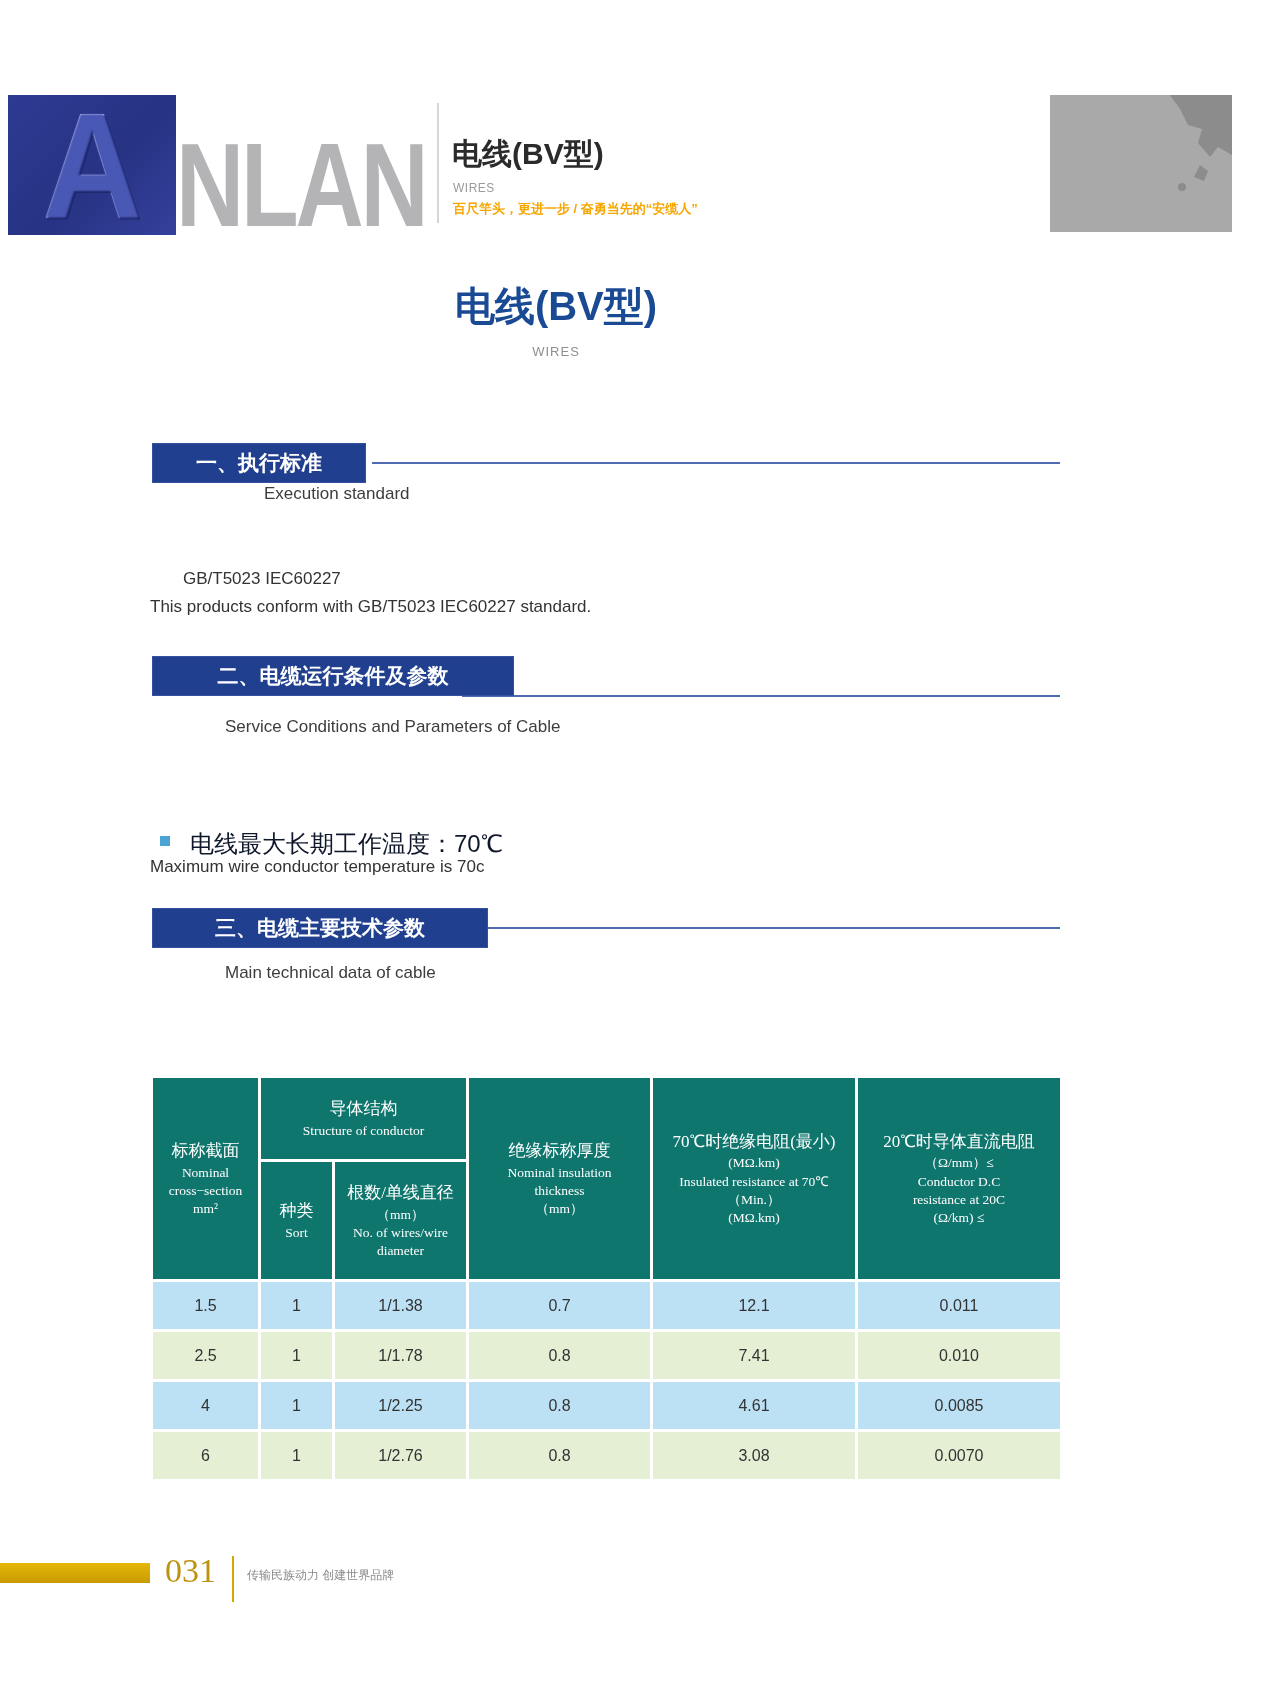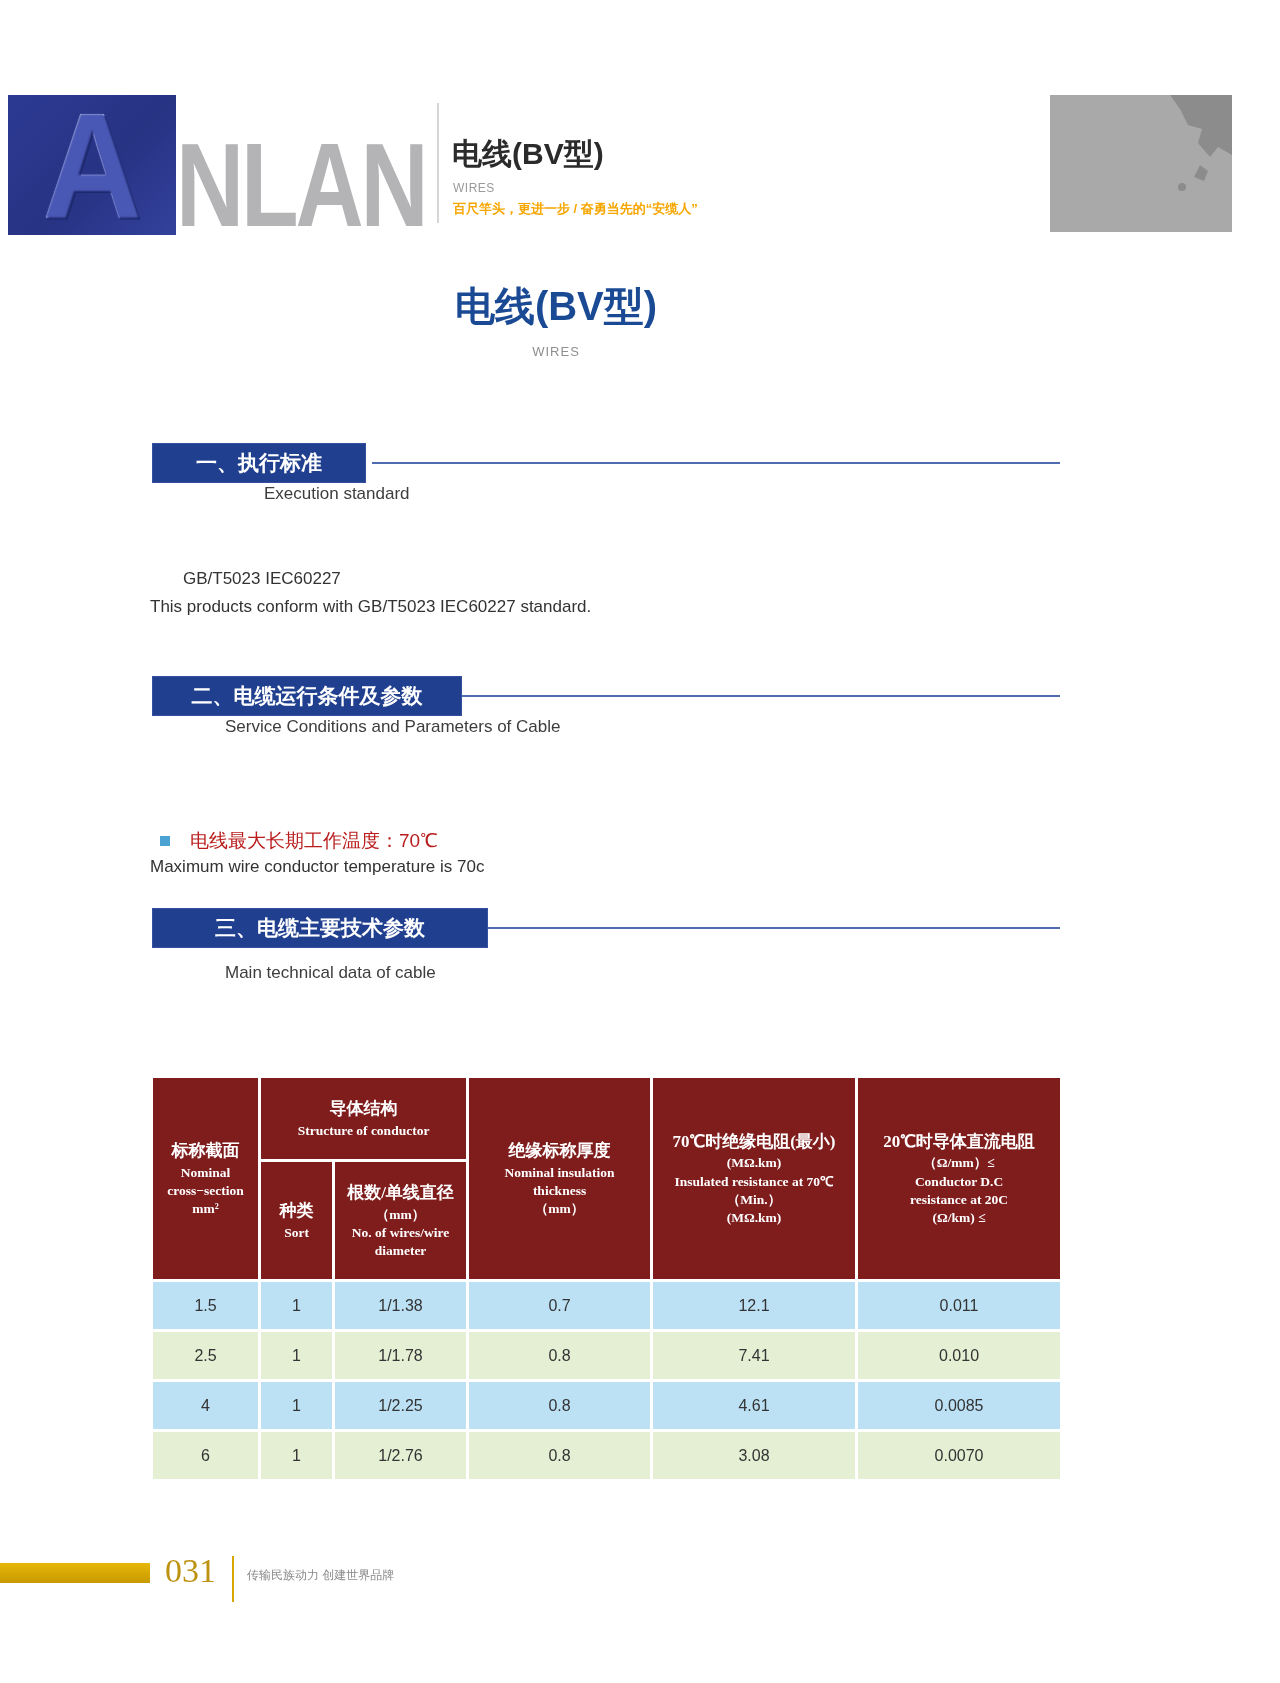--- a/index.html
+++ b/index.html
@@ -30,27 +30,27 @@
 
   
   .sec-bar { position:absolute; height:40px; background:#20408f; color:#ffffff;
     display:flex; align-items:center; justify-content:center; font-size:21px; font-weight:700;
     box-shadow:inset 0 0 0 1px #35509e; z-index:2; }
   .sec-line { position:absolute; height:2px; background:#4f6cb0; z-index:1; }
   .sec-sub { position:absolute; font-size:17px; color:#3d3d3d; }
   .body-text { position:absolute; font-size:17px; color:#333333; }
 
   .bullet-sq { position:absolute; width:10px; height:10px; background:#4ba3d3; }
-  .bullet-zh { position:absolute; font-size:19px; color:#b91c1c; }
+  .bullet-zh { position:absolute; font-size:24px; color:#0f172a; }
 
   
   .tech-table { position:absolute; left:150px; top:1075px; width:913px;
     border-collapse:separate; border-spacing:3px; table-layout:fixed; }
-  .tech-table th { background:#7f1d1d; color:#ffffff; vertical-align:middle;
-    font-family:"Liberation Serif", serif; font-weight:bold; padding:19px 2px; }
+  .tech-table th { background:#0f766e; color:#ffffff; vertical-align:middle;
+    font-family:"Liberation Serif", serif; font-weight:normal; padding:19px 2px; }
   .zh-line { font-size:17px; line-height:1.45; }
   .en-line { font-size:13.5px; line-height:1.35; }
   .h-group { height:53px; }
   .h-sub th { height:96px;text-align:center; }
   .tech-table td { text-align:center; font-size:16px; color:#333333; height:47px; vertical-align:middle; }
   .tech-table tbody tr:nth-of-type(odd) td { background:#bce1f5; }
   .tech-table tbody tr:nth-of-type(even) td { background:#e5efd4; }
 
   
   .f-bar { position:absolute; left:0; top:1563px; width:150px; height:20px;
@@ -90,21 +90,21 @@
 
   <div class="sec-line" style="left:372px; top:462px; width:688px;"></div>
   <div class="sec-bar" style="left:152px; top:443px; width:214px;">
     <span>一、执行标准</span>
   </div>
   <div class="sec-sub" style="left:222px; top:484px;margin-left:42px;">Execution standard</div>
   <div class="body-text" style="left:183px; top:569px;">GB/T5023  IEC60227</div>
   <div class="body-text" style="left:150px; top:597px;">This products conform with GB/T5023  IEC60227 standard.</div>
 
   <div class="sec-line" style="left:462px; top:695px; width:598px;"></div>
-  <div class="sec-bar" style="left:152px; top:676px; width:310px;">
+  <div class="sec-bar" style="left:152px; top:656px; width:362px;">
     <span>二、电缆运行条件及参数</span>
   </div>
   <div class="sec-sub" style="left:225px; top:717px;">Service Conditions and Parameters of Cable</div>
   <div class="bullet-sq" style="left:160px; top:836px;"></div>
   <div class="bullet-zh" style="left:190px; top:828px;">电线最大长期工作温度：70℃</div>
   <div class="body-text" style="left:150px; top:857px;">Maximum wire conductor temperature is 70c</div>
 
   <div class="sec-line" style="left:462px; top:927px; width:598px;"></div>
   <div class="sec-bar" style="left:152px; top:908px; width:336px;">
     <span>三、电缆主要技术参数</span>

